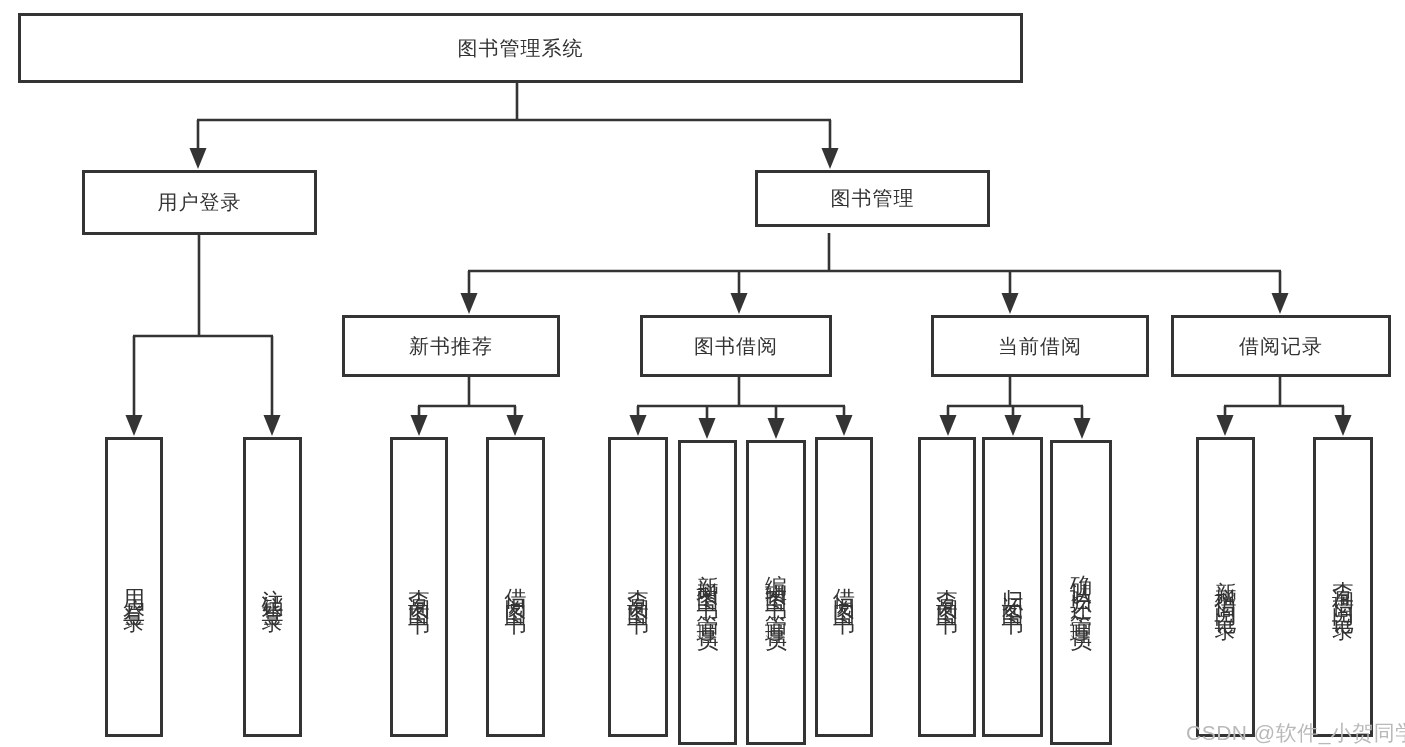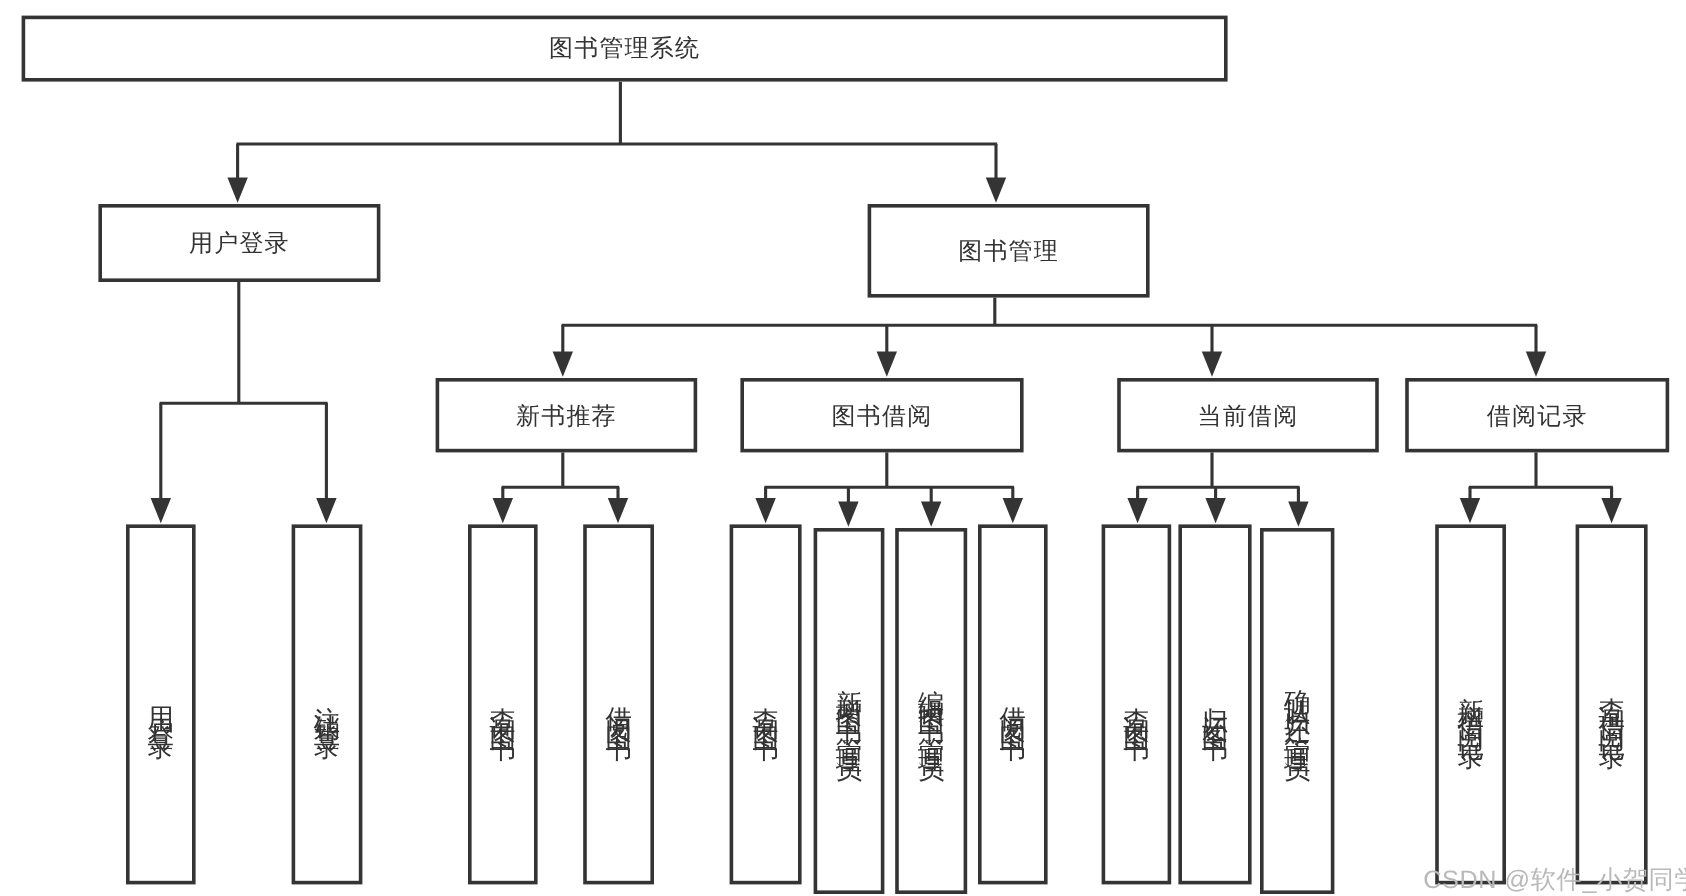--- a/index.html
+++ b/index.html
@@ -16,26 +16,26 @@
   }
   #connectors{position:absolute;left:0;top:0;width:1405px;height:747px;}
   #connectors .stems{stroke:var(--line);stroke-width:2.6;fill:none;}
   #connectors .stem{stroke:var(--line);stroke-width:2.6;}
   #connectors .head{fill:var(--line);stroke:none;}
   .hbox{
     position:absolute;border:3px solid var(--line);background:#fff;
     display:flex;align-items:center;justify-content:center;
     font-size:20px;letter-spacing:1px;color:var(--text);
   }
-  .root-box{left:18px;top:13px;width:1005px;height:55px;}
+  .root-box{left:18px;top:13px;width:1005px;height:70px;}
   .l2-user{left:82px;top:170px;width:235px;height:65px;}
-  .l2-mgmt{left:723px;top:170px;width:235px;height:78px;}
+  .l2-mgmt{left:755px;top:170px;width:235px;height:57px;}
   .l3{top:315px;height:62px;}
-  .l3-recommend{left:363px;width:218px;}
-  .l3-borrow{left:617px;width:236px;}
+  .l3-recommend{left:342px;width:218px;}
+  .l3-borrow{left:640px;width:192px;}
   .l3-current{left:901px;width:218px;margin-left:30px;}
   .l3-records{left:1171px;width:220px;}
   .vbox{
     position:absolute;top:437px;height:300px;
     border:3px solid var(--line);background:#fff;
     display:flex;align-items:center;justify-content:center;
     writing-mode:vertical-rl;
     font-size:22px;letter-spacing:8px;line-height:1;color:var(--text);
   }
   .vbox.tall{top:440px;height:305px;}

